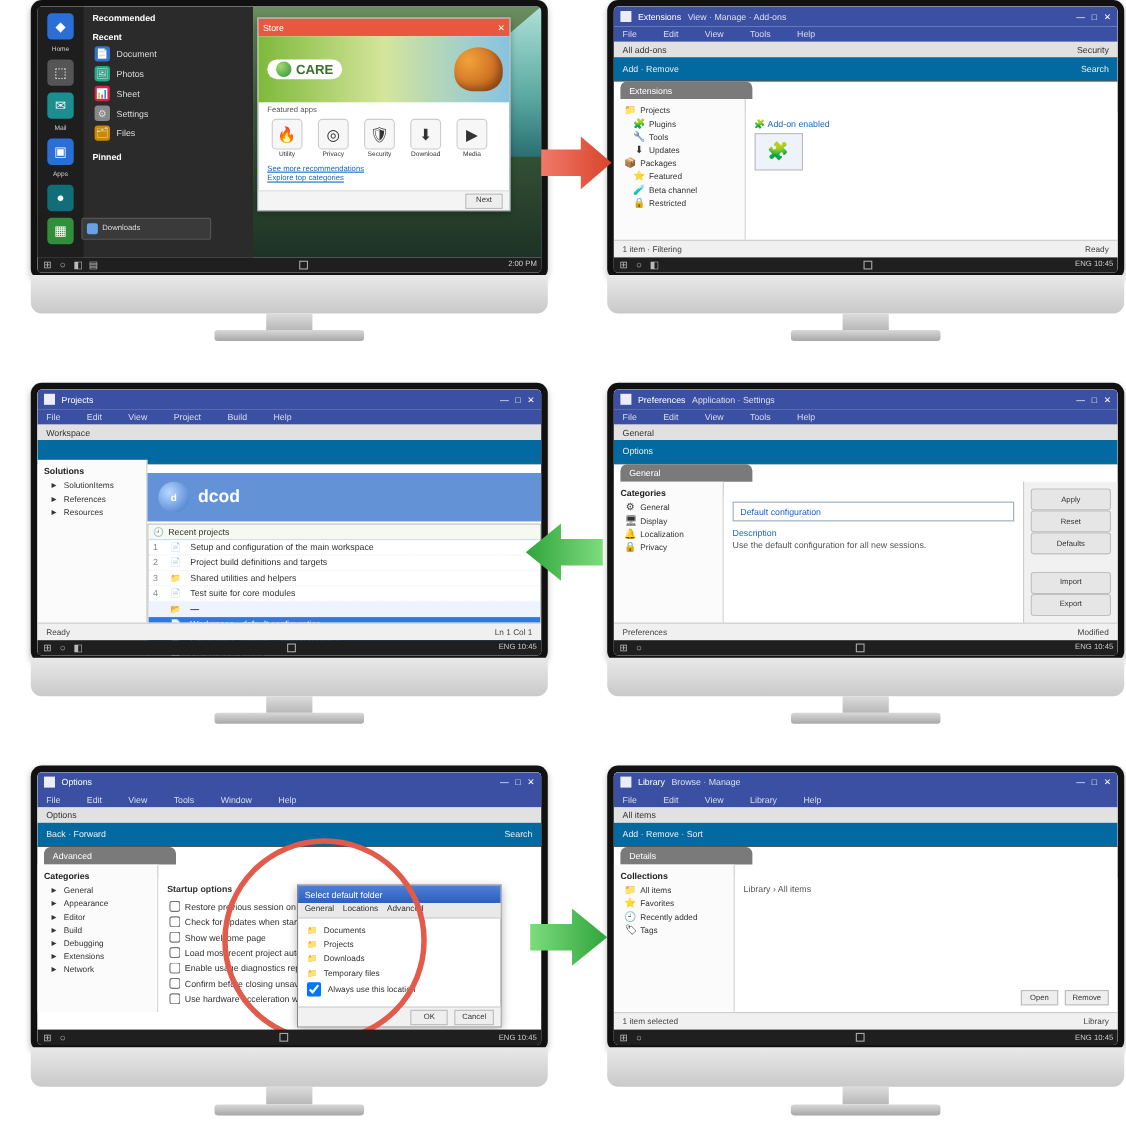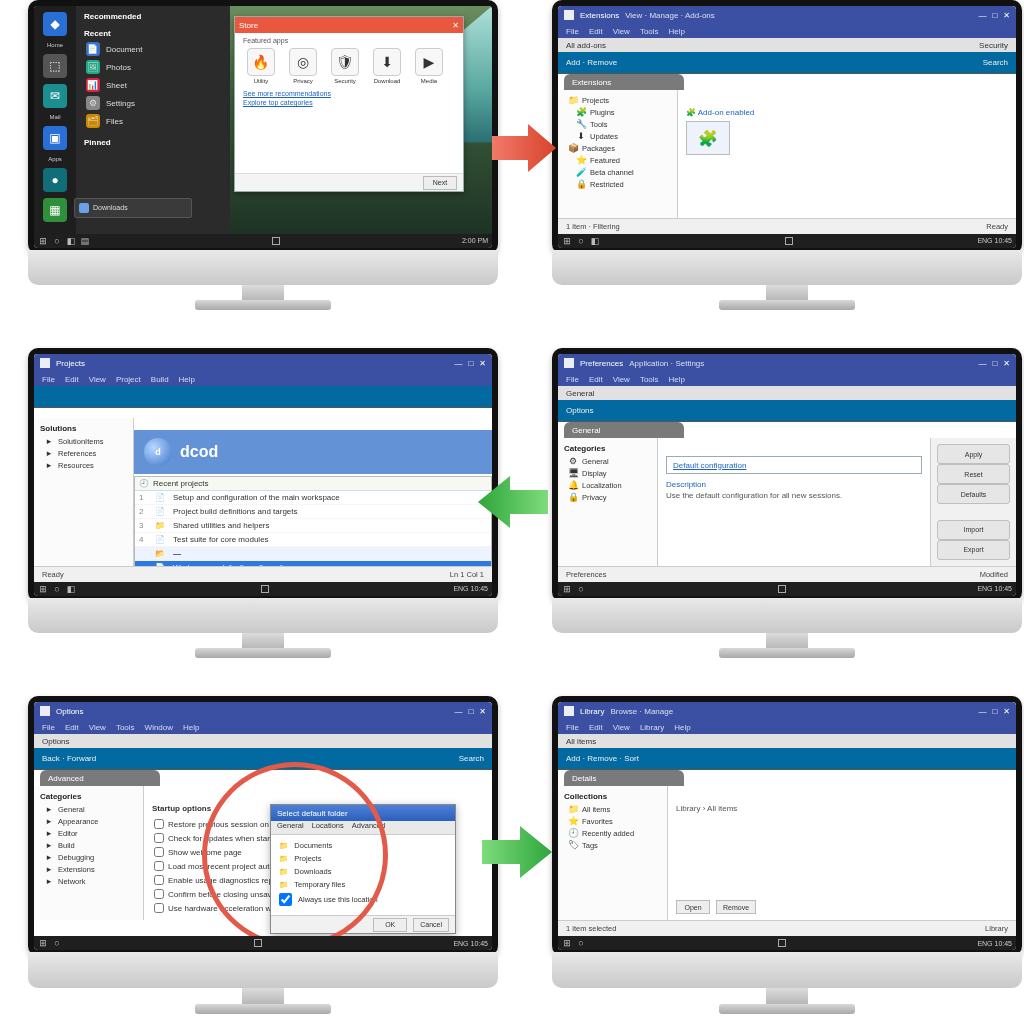--- a/index.html
+++ b/index.html
@@ -194,21 +194,21 @@
     height:18px; background:#3b50a3;
     display:flex; align-items:center; gap:6px;
     padding:0 6px; color:#fff; font-size:8px;
     justify-content: space-between;
   }
   .aw-title .left{ display:flex; align-items:center; gap:6px; }
   .aw-title .right{ display:flex; align-items:center; gap:6px; }
   .aw-title .square{ width:10px;height:10px;background:#fff;opacity:.9;}
   .aw-menu{
     height:14px; background:#3b50a3; color:#d6dcf2;
-    display:flex; gap:10px; padding:0 8px; font-size:8px; align-items:center;
+    display:flex; gap:24px; padding:0 8px; font-size:8px; align-items:center;
   }
   .aw-menu2{
     height:14px; background:#e1e1e1; color:#333;
     display:flex; gap:10px; padding:0 8px; font-size:8px; align-items:center;
     justify-content:space-between;
   }
   .aw-toolbar{
     height:22px; background:#0369a1; color:#eee;
     display:flex; gap:8px; align-items:center; padding:0 8px; font-size:8px;
     border-bottom:1px solid #555;
@@ -286,21 +286,20 @@
   .rpanel{
     width:86px; background:#f1f1f1; border-left:1px solid #ccc;
     display:flex; flex-direction:column; gap:6px; padding:6px;
   }
   .rpanel .btn-flat{ width:100%; height:20px; background:#e6e6e6; border:1px solid #bfbfbf; border-radius:3px; }
   .rpanel .spacer{ flex:1; }
   .input-line{
     height:18px; border:1px solid #9ab; background:#fff;
     display:flex; align-items:center; padding:0 6px; font-size:8px; color:#1a63c4;
     margin-bottom:6px;
-    text-decoration:underline;
   }
 
   
   .check-list{
     font-size:8px; color:#333;
   }
   .check-item{
     display:flex; align-items:center; gap:4px; padding:2px 2px;
   }
   .check-item input{ width:10px; height:10px; }
@@ -404,20 +403,26 @@
      </div>
      <div class="s1-card">
        <div class="sq"></div>
        <span>Downloads</span>
      </div>
 
      <div class="s1-store">
        <div class="store-title">
          <span>Store</span>
          <span style="cursor:default;">✕</span>
+       </div>
+       <div class="store-hero">
+         <div class="care-badge">
+           <div class="dot"></div>
+           <span>CARE</span>
+         </div>
        </div>
        <div class="store-sub">Featured apps</div>
        <div class="store-row" id="s1-tiles">
               <div class="store-tile">
                 <div class="ic">🔥</div>
                 <div class="lbl">Utility</div>
               </div>
               <div class="store-tile">
                 <div class="ic">◎</div>
                 <div class="lbl">Privacy</div>
@@ -585,20 +590,24 @@
          </div>
        </div>
        <div class="aw-menu" id="s3-menu">
               <span>File</span>
               <span>Edit</span>
               <span>View</span>
               <span>Project</span>
               <span>Build</span>
               <span>Help</span>
             </div>
+       <div class="aw-menu2">
+         <span>Workspace</span>
+              <span></span>
+       </div>
        <div class="aw-toolbar">
               <span></span>
               <span></span>
             </div>
 
        <div class="split" style="top:64px">
          <div class="side" style="width:100px">
            <div class="side-h">Solutions</div>
            <div id="s3-side">
                   <div class="tree-item ind0">
@@ -1005,21 +1014,21 @@
                   <div class="tree-item ind0">
                     <span class="ic">🕘</span>
                     <span>Recently added</span>
                   </div>
                   <div class="tree-item ind0">
                     <span class="ic">🏷</span>
                     <span>Tags</span>
                   </div>
                 </div>
          </div>
-         <div class="main" style="display:flex;flex-direction:column">
+         <div class="main" style="display:flex;flex-direction:row">
            <div style="font-size:8px;color:#555;margin-bottom:4px">Library › All items</div>
            <div style="flex:1"></div>
            <div class="bot-btns" id="s6-btns">
                   <div class="btn-flat">Open</div>
                   <div class="btn-flat">Remove</div>
                 </div>
          </div>
        </div>
        <div class="status">
          <span>1 item selected</span>

